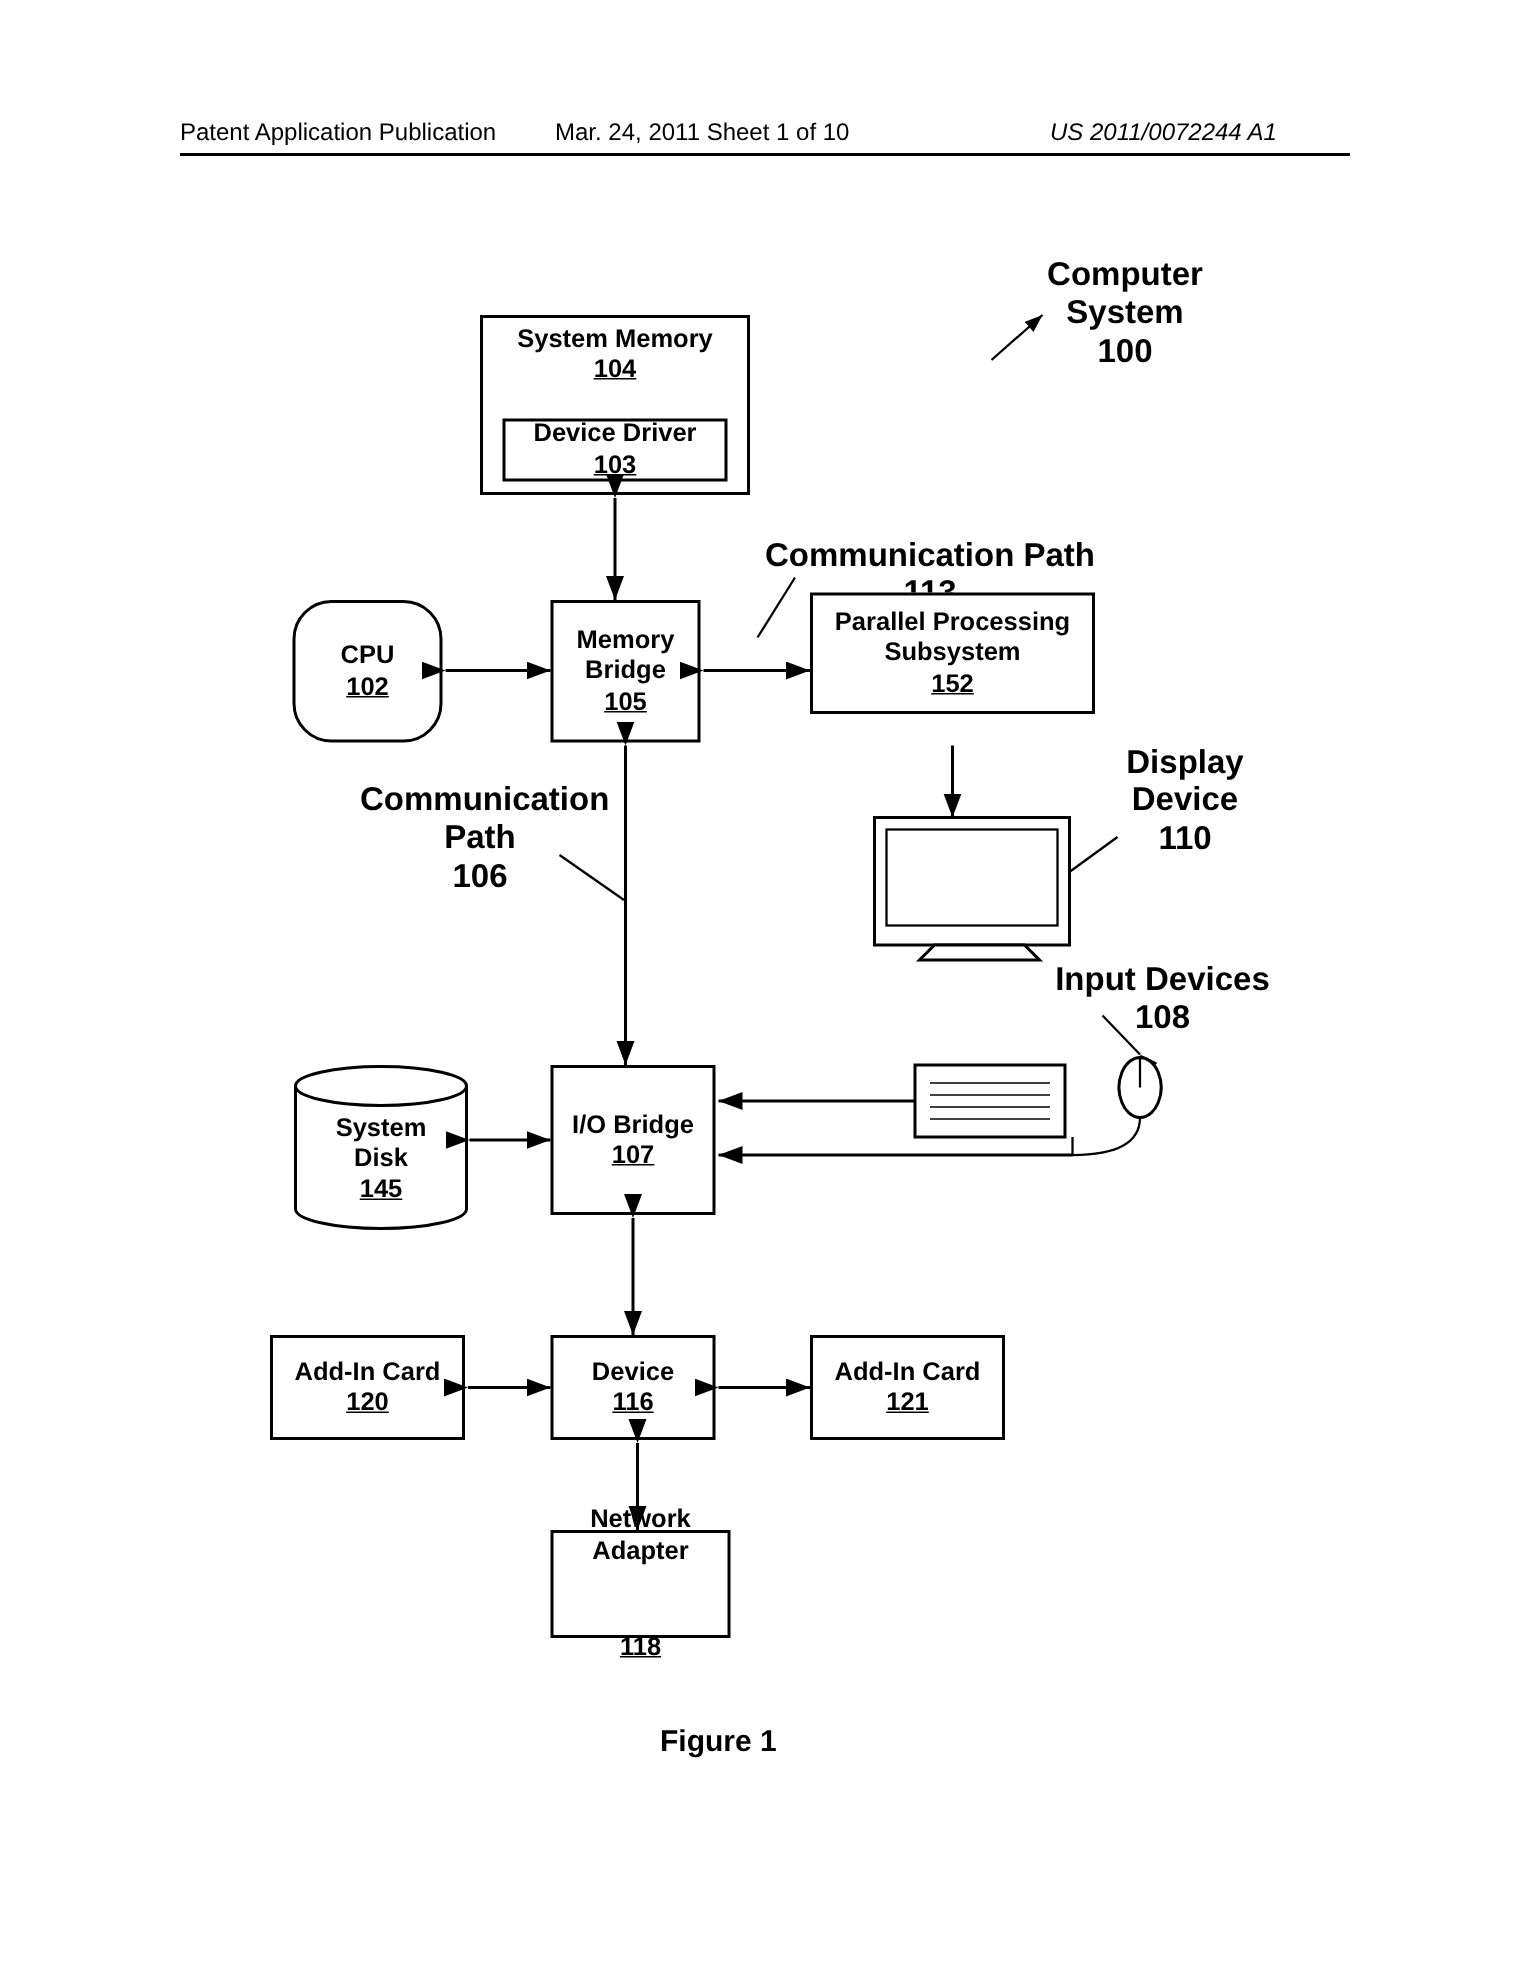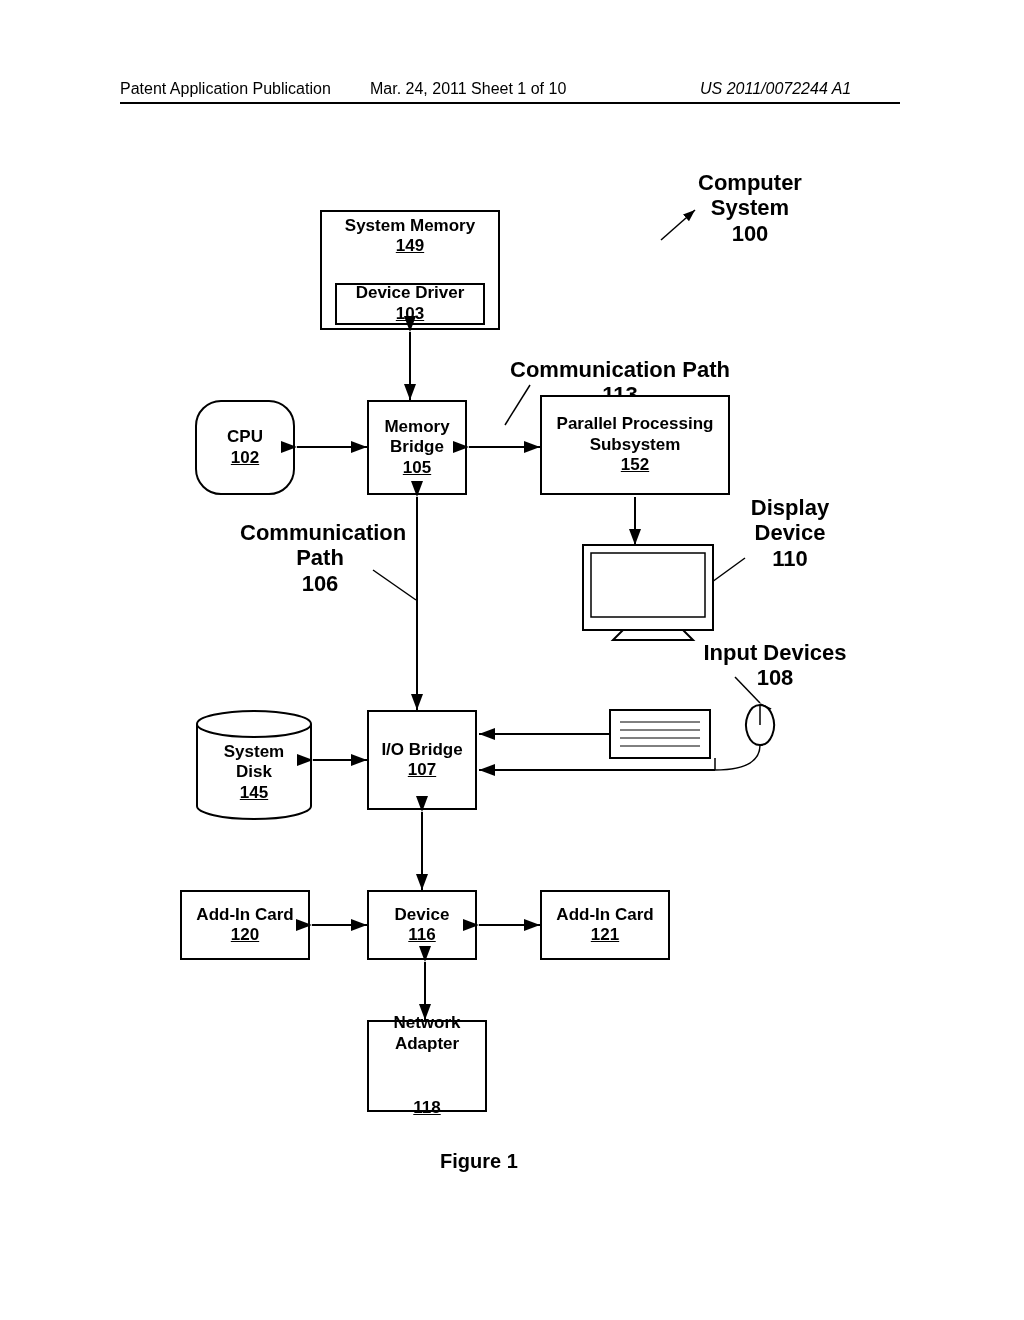--- a/index.html
+++ b/index.html
@@ -104,43 +104,43 @@
   <span class="header-center">Mar. 24, 2011  Sheet 1 of 10</span>
   <span class="header-right">US 2011/0072244 A1</span>
 </div>
 <div class="header-rule"></div>
 
 <div class="diagram">
 
   <div class="label" style="left:570px; top:20px; width:120px;">Computer<br>System<br>100</div>
 
   <div class="box" style="left:200px; top:60px; width:180px; height:120px; justify-content:flex-start; padding-top:4px;">
-    <div style="margin-bottom:20px;">
+    <div style="margin-bottom:4px;">
       <span>System Memory</span><br>
-      <span class="refnum">149</span>
+      <span class="refnum">104</span>
     </div>
-    <div class="box" style="position:relative; width:150px; height:42px; margin-top:6px;">
+    <div class="box" style="position:relative; width:150px; height:42px; margin-top:18px;">
       <span>Device Driver</span>
       <span class="refnum">103</span>
     </div>
   </div>
 
   <div class="label" style="left:390px; top:172px; width:220px;margin-top:35px;">Communication Path<br>113</div>
 
   <div class="box" style="left:75px; top:250px; width:100px; height:95px;border-radius:26px;">
     <span>CPU</span>
     <span class="refnum">102</span>
   </div>
 
   <div class="box" style="left:247px; top:250px; width:100px; height:95px;">
     <span>Memory<br>Bridge</span>
     <span class="refnum">105</span>
   </div>
 
-  <div class="box" style="left:420px; top:245px; width:190px; height:100px;">
+  <div class="box" style="left:420px; top:245px; width:190px; height:81px;">
     <span>Parallel Processing<br>Subsystem</span>
     <span class="refnum">152</span>
   </div>
 
   <div class="label" style="left:625px; top:345px; width:90px;">Display<br>Device<br>110</div>
 
   <div class="label" style="left:120px; top:370px; width:160px;">Communication<br>Path<br>106</div>
 
   <div class="label" style="left:580px; top:490px; width:150px;">Input Devices<br>108</div>
 
@@ -168,21 +168,21 @@
   <div class="box" style="left:247px; top:740px; width:110px; height:70px;">
     <span>Device</span>
     <span class="refnum">116</span>
   </div>
 
   <div class="box" style="left:420px; top:740px; width:130px; height:70px;">
     <span>Add-In Card</span>
     <span class="refnum">121</span>
   </div>
 
-  <div class="box" style="left:247px; top:870px; width:120px; height:92px;gap:44px;">
+  <div class="box" style="left:247px; top:870px; width:120px; height:72px;gap:44px;">
     <span>Network<br>Adapter</span>
     <span class="refnum">118</span>
   </div>
 
   <svg class="arrows">
     <defs>
       <marker id="ah" markerWidth="10" markerHeight="10" refX="8" refY="3" orient="auto">
         <path d="M0,0 L8,3 L0,6 Z" fill="#000"></path>
       </marker>
     </defs>

